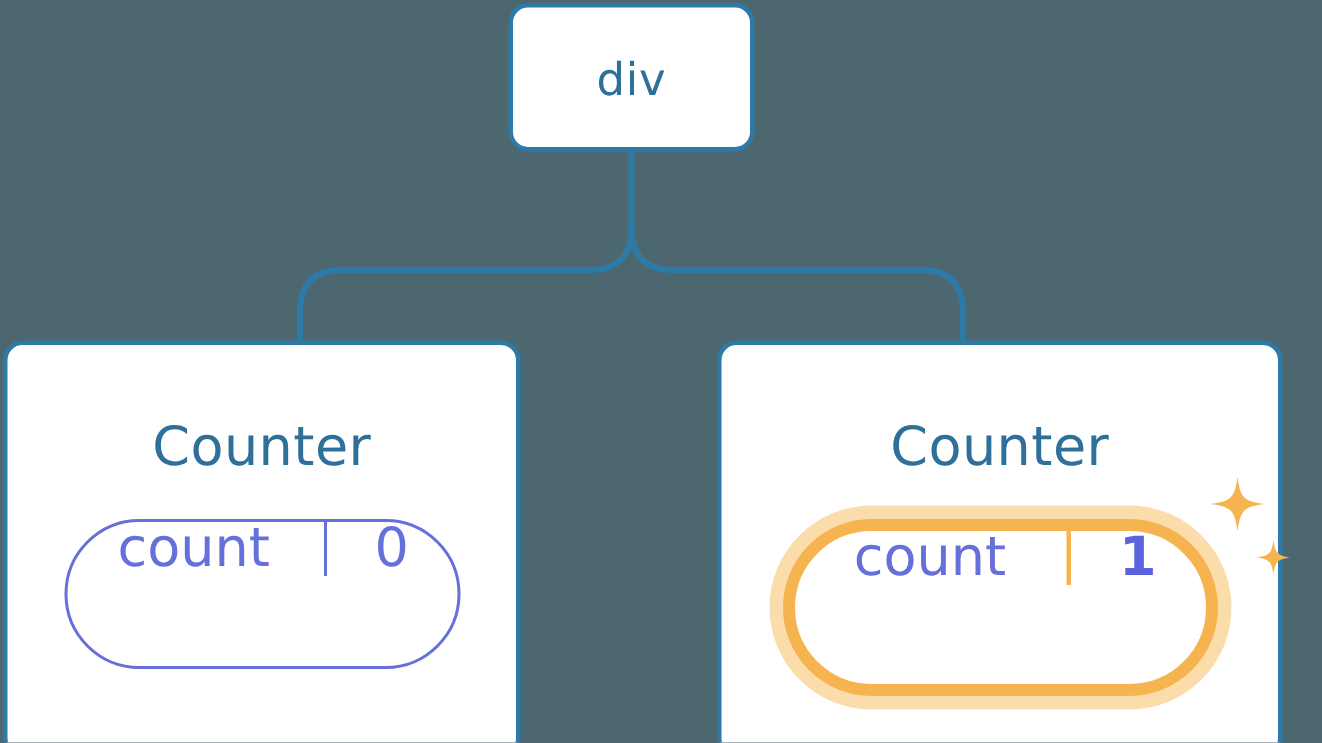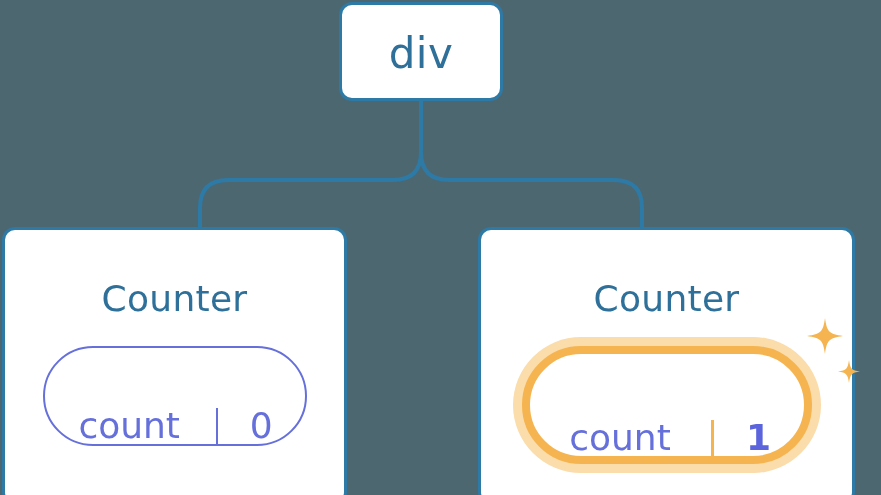--- a/index.html
+++ b/index.html
@@ -46,21 +46,21 @@
   #node-root {
     left: 339px;
     top: 2px;
     width: 164px;
     height: 99px;
     display: flex;
     align-items: center;
     justify-content: center;
   }
   #node-root .node-title {
-    font-size: 42px;
+    font-size: 30px;
     color: #2e7099;
     letter-spacing: 0.5px;
     line-height: 1;
     position: relative;
     top: 2px;
   }
 
   
   .card {
     top: 227px;
@@ -84,21 +84,21 @@
 
   
   .pill-wrap {
     position: relative;
     margin-top: 27px;
   }
 
   .pill {
     position: relative;
     display: flex;
-    align-items: flex-end;
+    align-items: flex-start;
     border-radius: 999px;
     box-sizing: border-box;
     background: #ffffff;
   }
 
   .pill-key, .pill-val {
     display: flex;
     align-items: center;
     justify-content: center;
     box-sizing: border-box;

